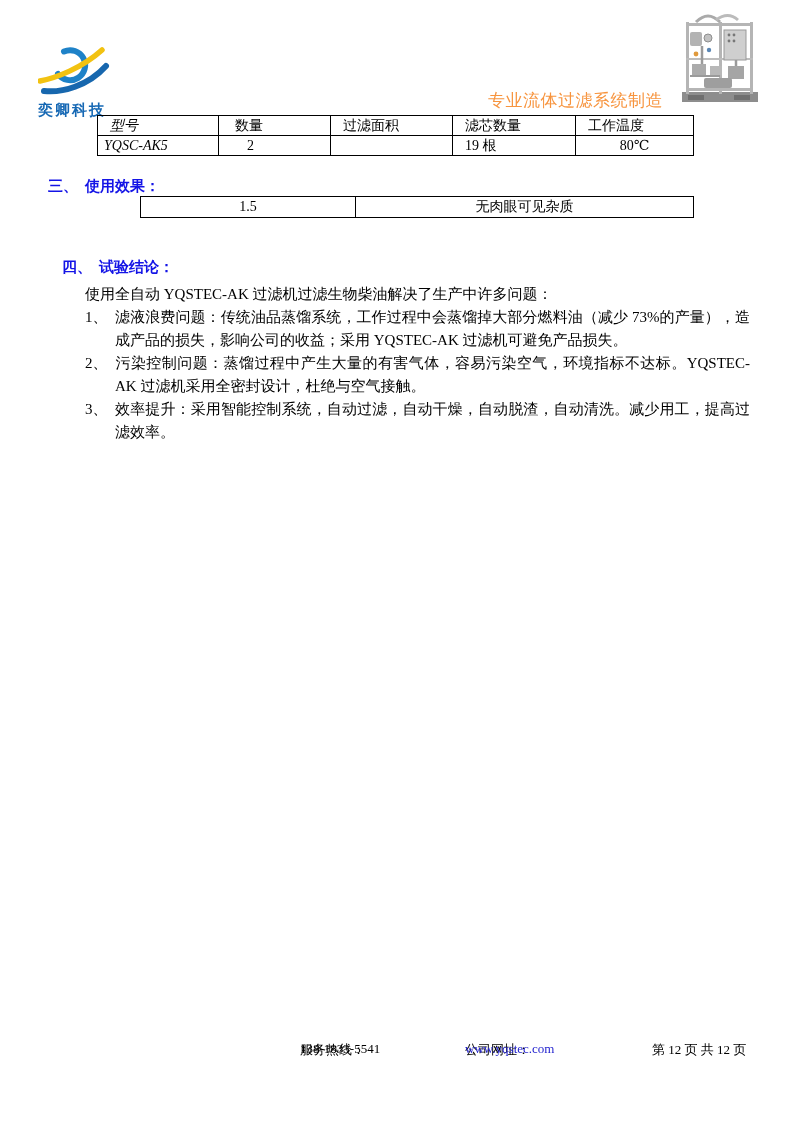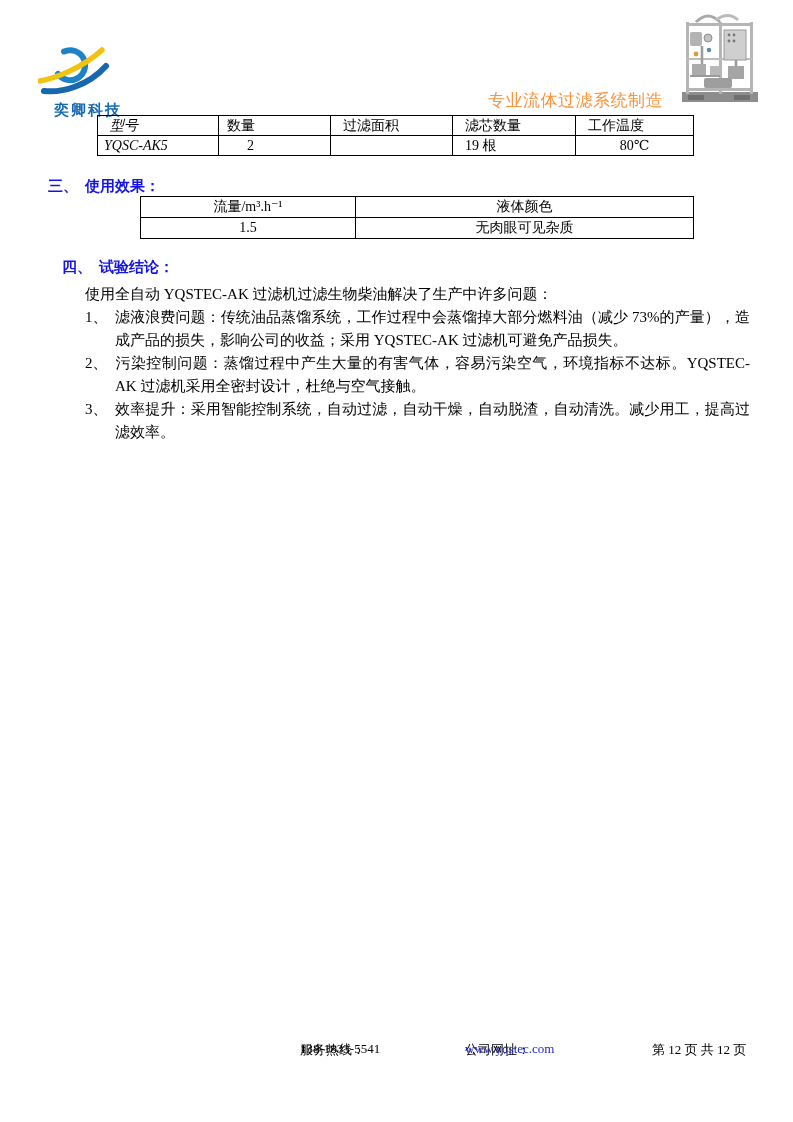--- a/index.html
+++ b/index.html
@@ -9,38 +9,37 @@
     margin:0 auto; overflow:hidden;
     font-family:"Liberation Serif","DejaVu Serif",serif; color:#000;
   }
 
   
   #logo-block { position:absolute; left:38px; top:46px; width:90px; }
   #logo-text {
     margin-top:1px; font-family:"Liberation Sans","DejaVu Sans",sans-serif;
     font-weight:bold; font-size:15px; letter-spacing:2px; color:var(--logo-blue);
     white-space:nowrap;
-    margin-left:16px;
   }
   #slogan {
     position:absolute; left:488px; top:89px;
     font-family:"Liberation Sans","DejaVu Sans",sans-serif;
     font-weight:normal; font-size:17px; letter-spacing:0.5px;
     color:var(--slogan-orange); white-space:nowrap;
   }
   #machine { position:absolute; left:676px; top:8px; width:88px; height:98px; }
 
   
   table { border-collapse:collapse; table-layout:fixed; }
   td { border:1px solid #000; font-size:14px; vertical-align:middle; overflow:hidden; white-space:nowrap; }
 
   #spec-table { position:absolute; left:97px; top:115px; width:596px; }
   #spec-table td { height:20px; padding-left:12px; }
   #spec-table td.c0 { width:121px;font-style:italic; }
-  #spec-table td.c1 { width:112px; padding-left:8px; }
+  #spec-table td.c1 { width:112px; padding-left:16px; }
   #spec-table td.c2 { width:122px; }
   #spec-table td.c3 { width:123px; }
   #spec-table td.c4 { width:118px; }
   #spec-table td.model  { padding-left:6px; }
   #spec-table td.qty    { padding-left:28px; }
   #spec-table td.temp   { padding-left:0; text-align:center; }
 
   #effect-table { position:absolute; left:140px; top:196px; width:553px; }
   #effect-table td { height:21px; text-align:center; padding:0; }
   #effect-table td.e0 { width:215px; }
@@ -137,24 +136,20 @@
     </tr>
   </tbody>
     </table>
 
   <div id="sec3-heading" class="sec-heading">
     <span class="sec-num">三、</span><span>使用效果：</span>
   </div>
 
   <table id="effect-table">
     <tbody>
-        <tr>
-      <td class="e0">流量/m³.h⁻¹</td>
-      <td class="e1">液体颜色</td>
-    </tr>
     <tr>
       <td class="e0">1.5</td>
       <td class="e1">无肉眼可见杂质</td>
     </tr>
   </tbody>
     </table>
 
   <div id="sec4-heading" class="sec-heading">
     <span class="sec-num">四、</span><span>试验结论：</span>
   </div>

